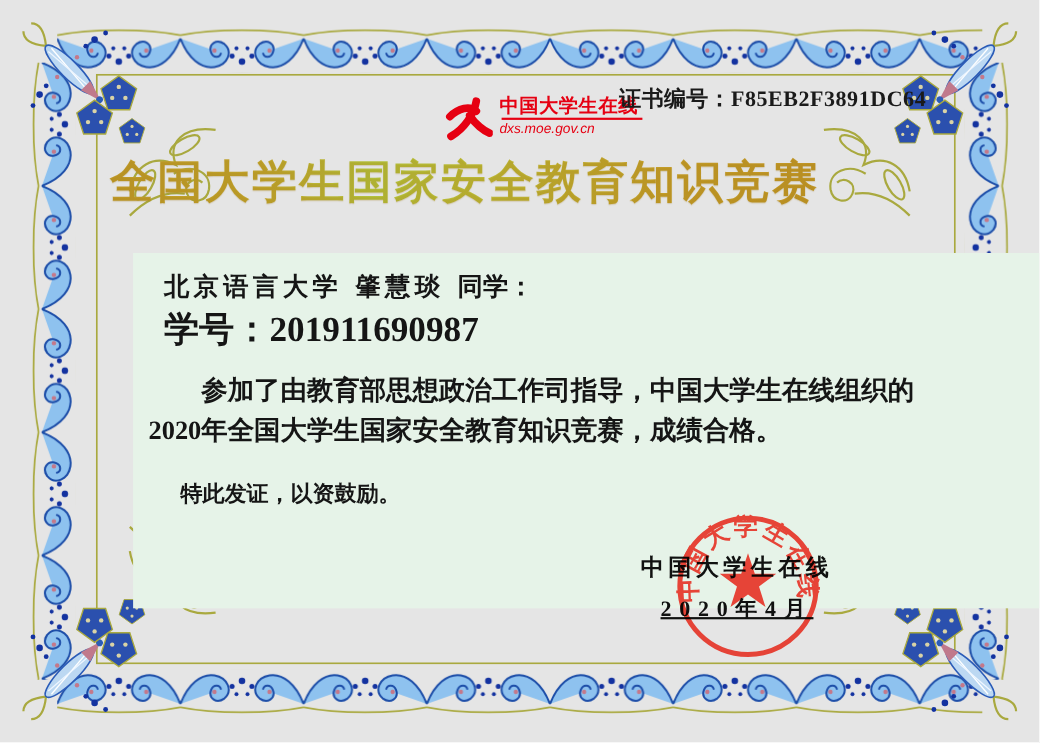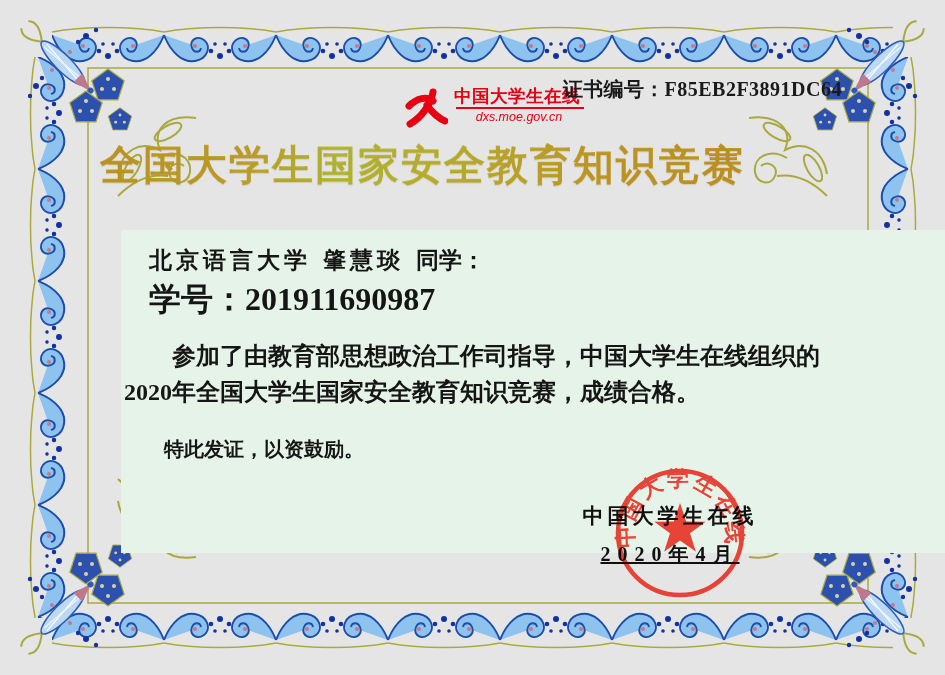--- a/index.html
+++ b/index.html
@@ -8,21 +8,21 @@
     background:#e5e5e5;overflow:hidden;
     font-family:"Liberation Serif","DejaVu Serif",serif;
   }
   #border-svg{position:absolute;left:0;top:0;z-index:0;}
 
   
   .logo{position:absolute;left:402px;top:86px;display:flex;align-items:flex-start;z-index:1;}
   .logo-text{margin-left:6px;display:flex;flex-direction:column;}
   .logo-name{color:#e60012;font-weight:bold;font-size:17.5px;letter-spacing:.5px;line-height:20px;font-family:"Liberation Sans","DejaVu Sans",sans-serif;}
   .logo-underline{width:128px;height:2px;background:#e60012;margin:1px 0 1px 2px;}
-  .logo-url{color:#e60012;font-size:12.5px;font-style:italic;font-family:"Liberation Sans","DejaVu Sans",sans-serif;text-align:center;}
+  .logo-url{color:#e60012;font-size:12.5px;font-style:italic;font-family:"Liberation Sans","DejaVu Sans",sans-serif;}
   .certno{position:absolute;left:563px;top:76px;font-size:20px;font-weight:bold;color:#1a1a1a;z-index:1;letter-spacing:.3px;text-align:right;}
   .certno .val{letter-spacing:.5px;}
 
   
   .title{
     position:absolute;left:0;top:138px;width:845px;text-align:center;z-index:1;
     font-size:41px;font-weight:bold;letter-spacing:2px;color:#c2a330;
     text-shadow:0 1px 1px rgba(160,120,20,.25);
   }
   @supports ((-webkit-background-clip:text)){
@@ -35,21 +35,21 @@
   
   .greenbox{
     position:absolute;left:121px;top:230px;width:830px;height:323px;
     background:#e6f3e8;z-index:1;padding-top:12px;box-sizing:border-box;
     color:#151515;
   }
   .greeting{margin:4px 0 0 28px;font-size:23px;line-height:30px;}
   .greeting .script{font-family:cursive;font-weight:bold;letter-spacing:4px;margin-right:12px;}
   .greeting .suffix{font-weight:bold;}
   .idline{margin:8px 0 0 28px;font-size:32px;line-height:30px;font-weight:bold;}
-  .para{margin:24px 0 0 3px;width:700px;font-size:24px;line-height:36px;text-indent:2em;font-weight:bold;word-break:break-all;}
+  .para{margin:24px 0 0 14px;width:700px;font-size:24px;line-height:36px;text-indent:2em;font-weight:bold;word-break:break-all;}
   .closing{margin:24px 0 0 3px;font-size:20px;line-height:30px;text-indent:2em;font-weight:bold;font-family:Liberation Serif, serif;}
 
   
   .sig{position:absolute;left:558px;top:502px;width:224px;text-align:center;z-index:3;mix-blend-mode:multiply;color:#111;}
   .sig-issuer{font-size:21px;font-weight:bold;letter-spacing:4px;line-height:28px;}
   .sig-date{font-size:20px;font-weight:bold;letter-spacing:7px;margin-top:11px;line-height:26px;text-decoration:underline;}
   #seal-svg{position:absolute;left:608px;top:461px;z-index:2;opacity:.93;}
 </style>
 </head>
 <body>

